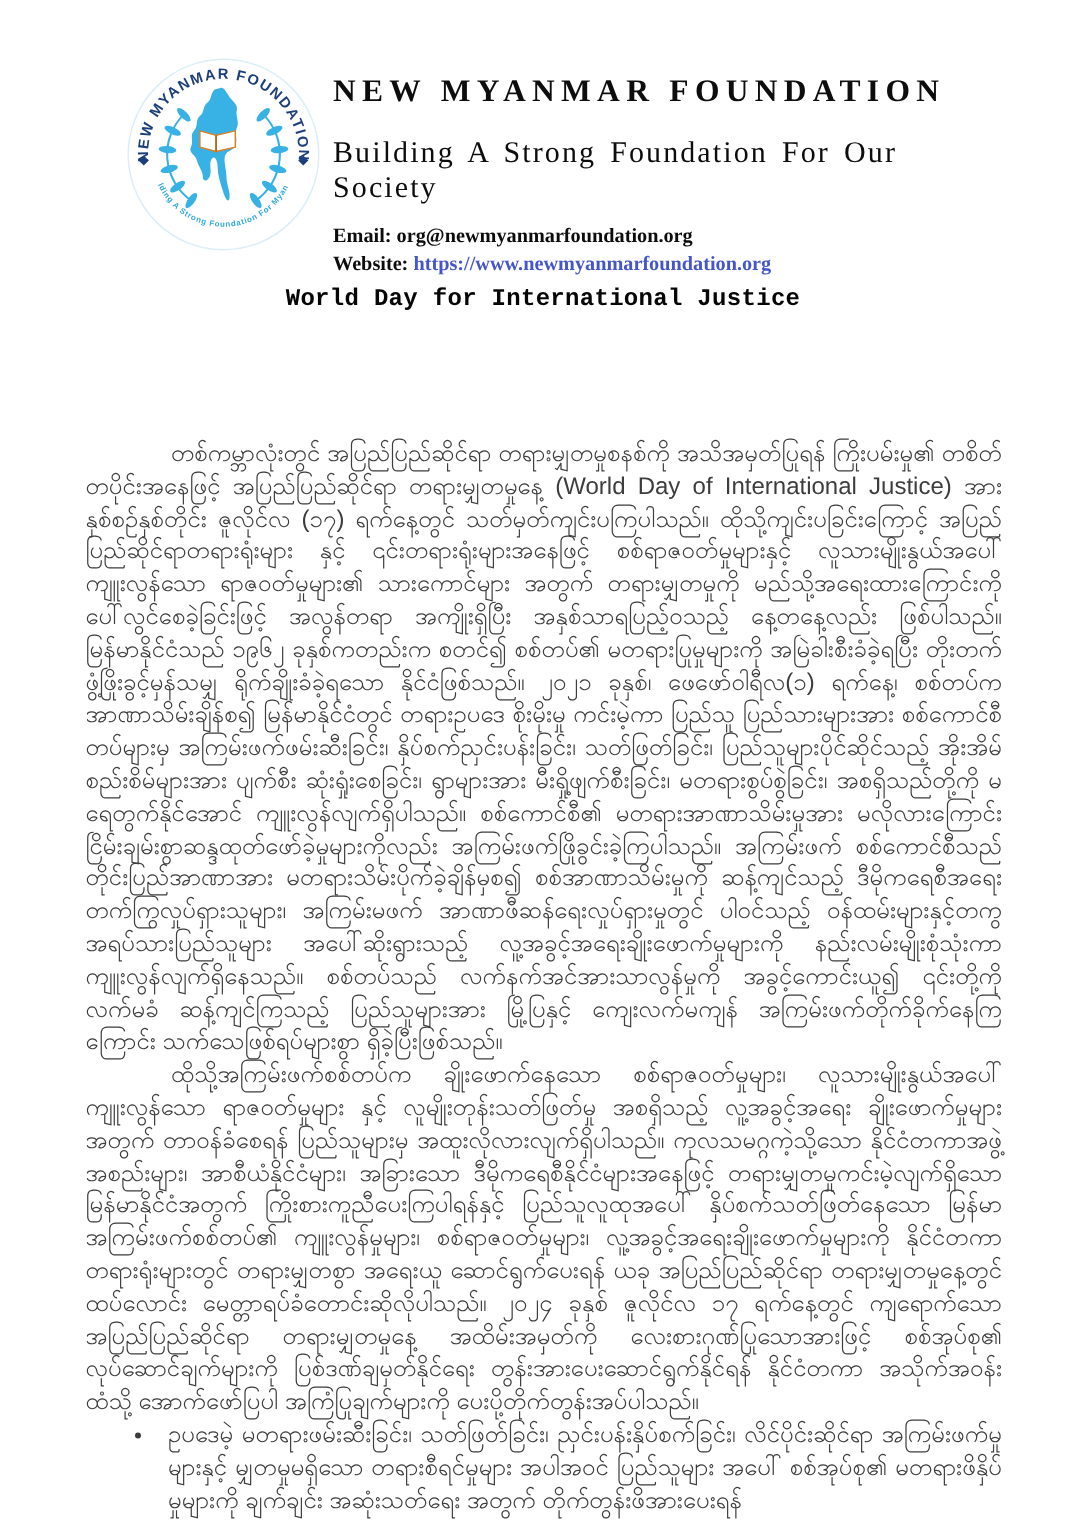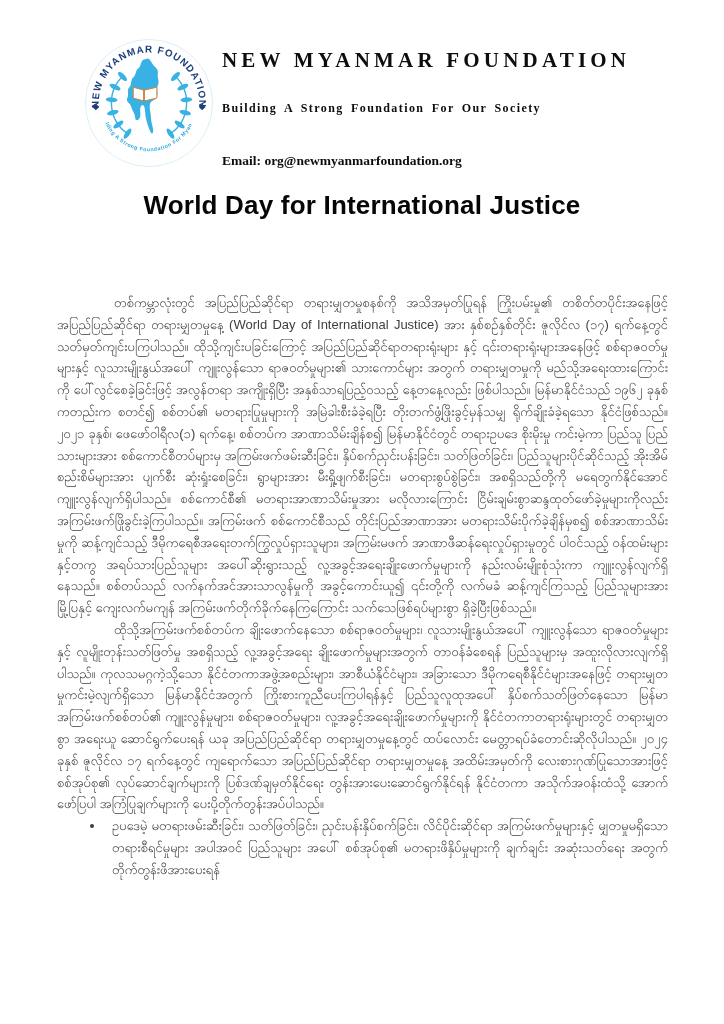--- a/index.html
+++ b/index.html
@@ -9,46 +9,46 @@
     font-family:"Liberation Sans",sans-serif;
   }
   
   .logo{position:absolute;left:84px;top:38px;width:130px;height:130px;}
   .head-text{position:absolute;left:222px;top:48px;width:450px;}
   .org-name{
     font-family:"Liberation Serif",serif;font-weight:700;font-size:21px;
     letter-spacing:4.2px;color:#0d0d0d;white-space:nowrap;
   }
   .tagline{
-    margin-top:28px;font-family:"Liberation Serif",serif;font-weight:700;
-    font-size:12px;letter-spacing:1.4px;word-spacing:3px;color:#0d0d0d;
+    margin-top:18px;font-family:"Liberation Serif",serif;font-weight:400;
+    font-size:20px;letter-spacing:1.4px;word-spacing:3px;color:#0d0d0d;
   }
-  .contact{margin-top:35px;}
+  .contact{margin-top:10px;}
   .contact-line{
     font-family:"Liberation Serif",serif;font-weight:700;font-size:13.5px;
     line-height:19px;color:#0d0d0d;
   }
   .url{color:#4456c9;text-decoration:none;}
   
   .doc-title{
     position:absolute;left:0;top:190px;width:100%;text-align:center;
-    font-weight:700;font-size:26px;color:#060606;letter-spacing:.2px;
+    font-weight:700;font-size:16px;color:#060606;letter-spacing:.2px;font-family:Liberation Mono, monospace;
   }
   .doc-subtitle{
     position:absolute;left:0;top:228px;width:100%;text-align:center;
     font-weight:700;font-size:14.5px;color:#111;
   }
   .doc-date{
     position:absolute;left:0;top:251px;width:100%;text-align:center;
     font-weight:700;font-size:14.5px;color:#111;
   }
   
   .body-text{
     position:absolute;left:57px;top:292px;width:611px;
-    font-size:13px;line-height:21.8px;color:#3d3d3d;
+    font-size:16px;line-height:21.8px;color:#3d3d3d;
     text-align:justify;
   }
   .body-text p{margin:0;text-indent:57px;}
   .body-text ul{margin:0;padding:0 0 0 48px;}
   .body-text li{padding-left:7px;}
 </style>
 </head>
 <body>
 
 <div class="page">
@@ -101,20 +101,24 @@
   </svg>
 
   <div class="head-text">
     <div class="org-name">NEW MYANMAR FOUNDATION</div>
     <div class="tagline">Building A Strong Foundation For Our Society</div>
     <div class="contact">
       <div class="contact-line">
         <span>Email:</span>
         <span>org@newmyanmarfoundation.org</span>
       </div>
+      <div class="contact-line">
+        <span>Website:</span>
+        <a class="url" href="#">https://www.newmyanmarfoundation.org</a>
+      </div>
     </div>
   </div>
 
   <div class="doc-title">World Day for International Justice</div>
 
   <div class="body-text">
     <p>တစ်ကမ္ဘာလုံးတွင် အပြည်ပြည်ဆိုင်ရာ တရားမျှတမှုစနစ်ကို အသိအမှတ်ပြုရန် ကြိုးပမ်းမှု၏ တစိတ်တပိုင်းအနေဖြင့် အပြည်ပြည်ဆိုင်ရာ တရားမျှတမှုနေ့ (World Day of International Justice) အား နှစ်စဉ်နှစ်တိုင်း ဇူလိုင်လ (၁၇) ရက်နေ့တွင် သတ်မှတ်ကျင်းပကြပါသည်။ ထိုသို့ကျင်းပခြင်းကြောင့် အပြည်ပြည်ဆိုင်ရာတရားရုံးများ နှင့် ၎င်းတရားရုံးများအနေဖြင့် စစ်ရာဇဝတ်မှုများနှင့် လူသားမျိုးနွယ်အပေါ် ကျူးလွန်သော ရာဇဝတ်မှုများ၏ သားကောင်များ အတွက် တရားမျှတမှုကို မည်သို့အရေးထားကြောင်းကို ပေါ်လွင်စေခဲ့ခြင်းဖြင့် အလွန်တရာ အကျိုးရှိပြီး အနှစ်သာရပြည့်ဝသည့် နေ့တနေ့လည်း ဖြစ်ပါသည်။ မြန်မာနိုင်ငံသည် ၁၉၆၂ ခုနှစ်ကတည်းက စတင်၍ စစ်တပ်၏ မတရားပြုမှုများကို အမြဲခါးစီးခံခဲ့ရပြီး တိုးတက်ဖွံ့ဖြိုးခွင့်မှန်သမျှ ရိုက်ချိုးခံခဲ့ရသော နိုင်ငံဖြစ်သည်။ ၂၀၂၁ ခုနှစ်၊ ဖေဖော်ဝါရီလ(၁) ရက်နေ့၊ စစ်တပ်က အာဏာသိမ်းချိန်စ၍ မြန်မာနိုင်ငံတွင် တရားဥပဒေ စိုးမိုးမှု ကင်းမဲ့ကာ ပြည်သူ ပြည်သားများအား စစ်ကောင်စီတပ်များမှ အကြမ်းဖက်ဖမ်းဆီးခြင်း၊ နှိပ်စက်ညှင်းပန်းခြင်း၊ သတ်ဖြတ်ခြင်း၊ ပြည်သူများပိုင်ဆိုင်သည့် အိုးအိမ်စည်းစိမ်များအား ပျက်စီး ဆုံးရှုံးစေခြင်း၊ ရွာများအား မီးရှို့ဖျက်စီးခြင်း၊ မတရားစွပ်စွဲခြင်း၊ အစရှိသည်တို့ကို မရေတွက်နိုင်အောင် ကျူးလွန်လျက်ရှိပါသည်။ စစ်ကောင်စီ၏ မတရားအာဏာသိမ်းမှုအား မလိုလားကြောင်း ငြိမ်းချမ်းစွာဆန္ဒထုတ်ဖော်ခဲ့မှုများကိုလည်း အကြမ်းဖက်ဖြိုခွင်းခဲ့ကြပါသည်။ အကြမ်းဖက် စစ်ကောင်စီသည် တိုင်းပြည်အာဏာအား မတရားသိမ်းပိုက်ခဲ့ချိန်မှစ၍ စစ်အာဏာသိမ်းမှုကို ဆန့်ကျင်သည့် ဒီမိုကရေစီအရေးတက်ကြွလှုပ်ရှားသူများ၊ အကြမ်းမဖက် အာဏာဖီဆန်ရေးလှုပ်ရှားမှုတွင် ပါဝင်သည့် ဝန်ထမ်းများနှင့်တကွ အရပ်သားပြည်သူများ အပေါ်ဆိုးရွားသည့် လူ့အခွင့်အရေးချိုးဖောက်မှုများကို နည်းလမ်းမျိုးစုံသုံးကာ ကျူးလွန်လျက်ရှိနေသည်။ စစ်တပ်သည် လက်နက်အင်အားသာလွန်မှုကို အခွင့်ကောင်းယူ၍ ၎င်းတို့ကို လက်မခံ ဆန့်ကျင်ကြသည့် ပြည်သူများအား မြို့ပြနှင့် ကျေးလက်မကျန် အကြမ်းဖက်တိုက်ခိုက်နေကြကြောင်း သက်သေဖြစ်ရပ်များစွာ ရှိခဲ့ပြီးဖြစ်သည်။</p>
     <p>ထိုသို့အကြမ်းဖက်စစ်တပ်က ချိုးဖောက်နေသော စစ်ရာဇဝတ်မှုများ၊ လူသားမျိုးနွယ်အပေါ် ကျူးလွန်သော ရာဇဝတ်မှုများ နှင့် လူမျိုးတုန်းသတ်ဖြတ်မှု အစရှိသည့် လူ့အခွင့်အရေး ချိုးဖောက်မှုများအတွက် တာဝန်ခံစေရန် ပြည်သူများမှ အထူးလိုလားလျက်ရှိပါသည်။ ကုလသမဂ္ဂကဲ့သို့သော နိုင်ငံတကာအဖွဲ့အစည်းများ၊ အာစီယံနိုင်ငံများ၊ အခြားသော ဒီမိုကရေစီနိုင်ငံများအနေဖြင့် တရားမျှတမှုကင်းမဲ့လျက်ရှိသော မြန်မာနိုင်ငံအတွက် ကြိုးစားကူညီပေးကြပါရန်နှင့် ပြည်သူလူထုအပေါ် နှိပ်စက်သတ်ဖြတ်နေသော မြန်မာအကြမ်းဖက်စစ်တပ်၏ ကျူးလွန်မှုများ၊ စစ်ရာဇဝတ်မှုများ၊ လူ့အခွင့်အရေးချိုးဖောက်မှုများကို နိုင်ငံတကာတရားရုံးများတွင် တရားမျှတစွာ အရေးယူ ဆောင်ရွက်ပေးရန် ယခု အပြည်ပြည်ဆိုင်ရာ တရားမျှတမှုနေ့တွင် ထပ်လောင်း မေတ္တာရပ်ခံတောင်းဆိုလိုပါသည်။ ၂၀၂၄ ခုနှစ် ဇူလိုင်လ ၁၇ ရက်နေ့တွင် ကျရောက်သော အပြည်ပြည်ဆိုင်ရာ တရားမျှတမှုနေ့ အထိမ်းအမှတ်ကို လေးစားဂုဏ်ပြုသောအားဖြင့် စစ်အုပ်စု၏ လုပ်ဆောင်ချက်များကို ပြစ်ဒဏ်ချမှတ်နိုင်ရေး တွန်းအားပေးဆောင်ရွက်နိုင်ရန် နိုင်ငံတကာ အသိုက်အဝန်းထံသို့ အောက်ဖော်ပြပါ အကြံပြုချက်များကို ပေးပို့တိုက်တွန်းအပ်ပါသည်။</p>
     <ul>
       <li>ဥပဒေမဲ့ မတရားဖမ်းဆီးခြင်း၊ သတ်ဖြတ်ခြင်း၊ ညှင်းပန်းနှိပ်စက်ခြင်း၊ လိင်ပိုင်းဆိုင်ရာ အကြမ်းဖက်မှုများနှင့် မျှတမှုမရှိသော တရားစီရင်မှုများ အပါအဝင် ပြည်သူများ အပေါ် စစ်အုပ်စု၏ မတရားဖိနှိပ်မှုများကို ချက်ချင်း အဆုံးသတ်ရေး အတွက် တိုက်တွန်းဖိအားပေးရန်</li>

